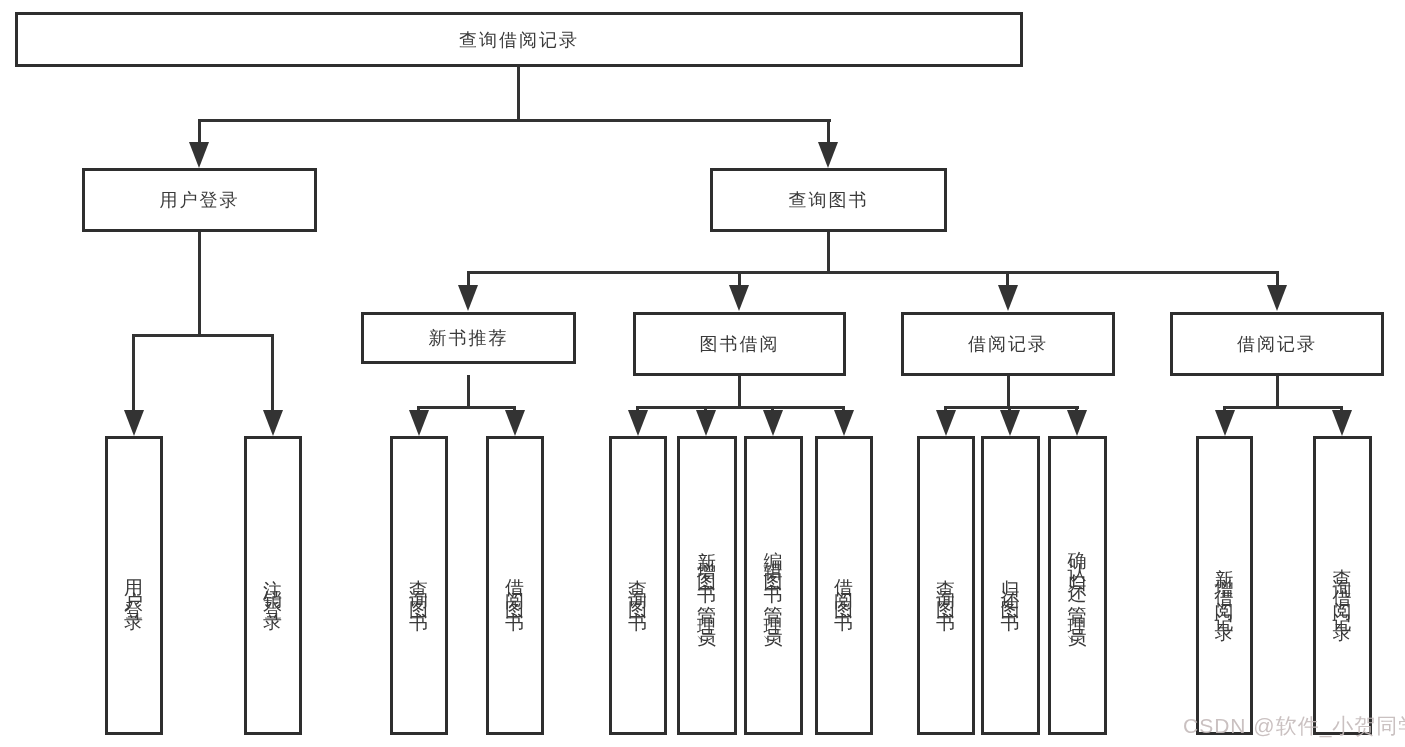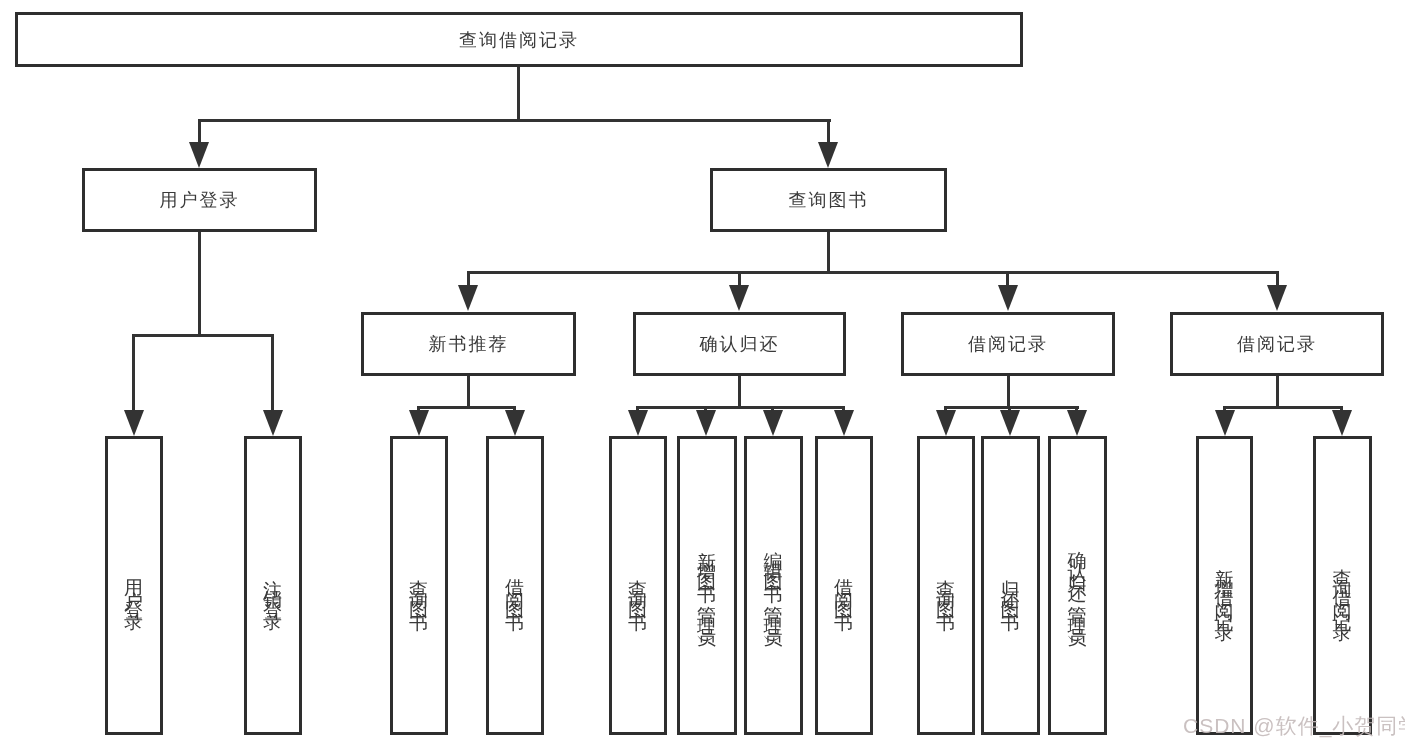--- a/index.html
+++ b/index.html
@@ -70,25 +70,25 @@
   <div class="hl" style="left:467px;top:271px;width:812px"></div>
   <div class="vl" style="left:467px;top:271px;height:17px"></div>
   <div class="ah" style="left:458px;top:285px"></div>
   <div class="vl" style="left:738px;top:271px;height:17px"></div>
   <div class="ah" style="left:729px;top:285px"></div>
   <div class="vl" style="left:1006px;top:271px;height:17px"></div>
   <div class="ah" style="left:998px;top:285px"></div>
   <div class="vl" style="left:1276px;top:271px;height:17px"></div>
   <div class="ah" style="left:1267px;top:285px"></div>
 
-  <div class="hbox" style="left:361px;top:312px;width:215px;height:64px">
+  <div class="hbox" style="left:361px;top:312px;width:215px;height:52px">
     <span>新书推荐</span>
   </div>
   <div class="hbox" style="left:633px;top:312px;width:213px;height:64px">
-    <span>确认归还</span>
+    <span>图书借阅</span>
   </div>
   <div class="hbox" style="left:901px;top:312px;width:214px;height:64px">
     <span>借阅记录</span>
   </div>
   <div class="hbox" style="left:1170px;top:312px;width:214px;height:64px">
     <span>借阅记录</span>
   </div>
 
   <div class="vl" style="left:467px;top:375px;height:33px"></div>
   <div class="hl" style="left:417px;top:406px;width:99px"></div>

